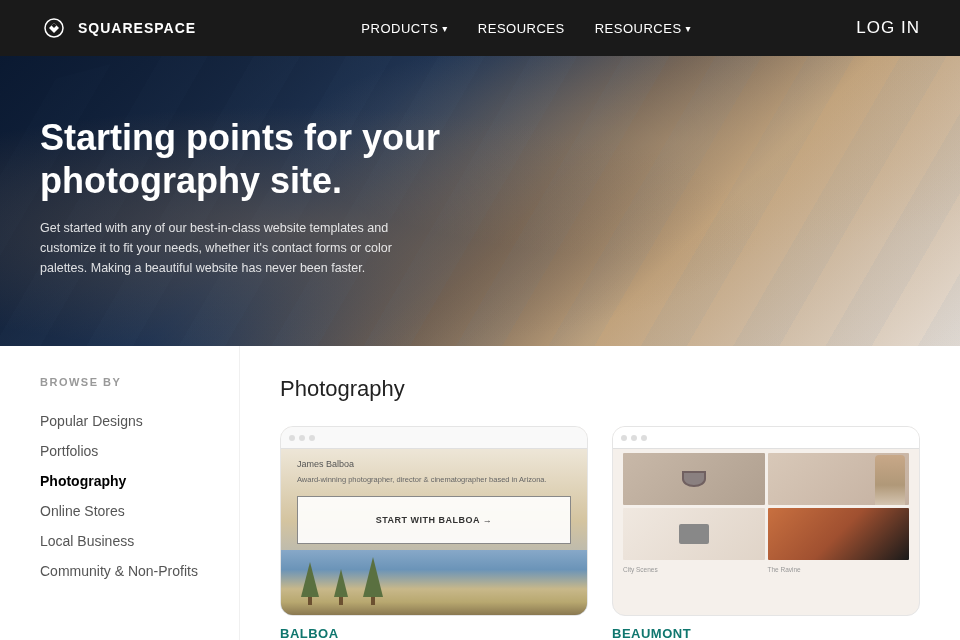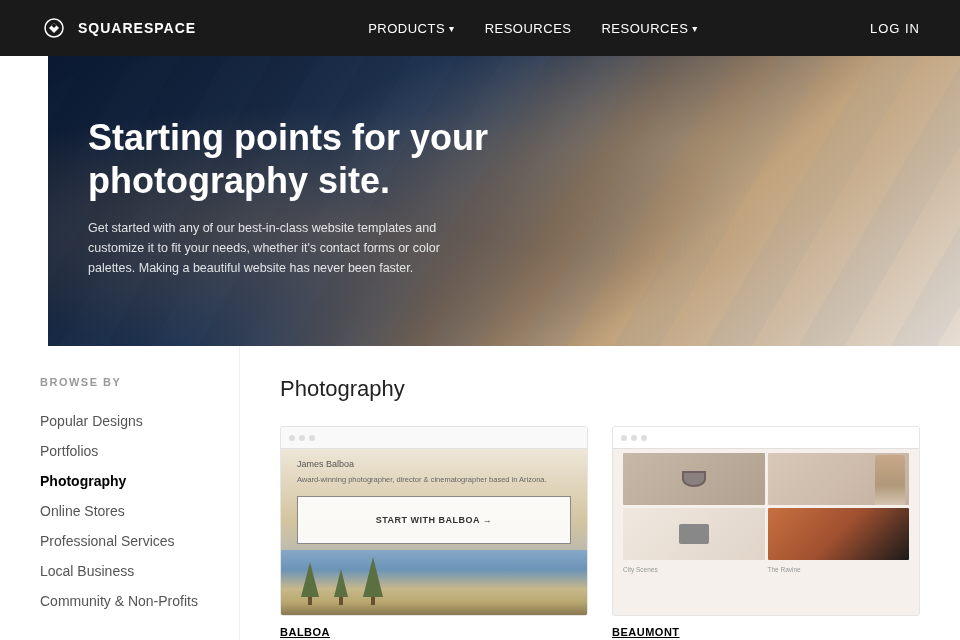--- a/index.html
+++ b/index.html
@@ -42,32 +42,31 @@
       display: flex;
       align-items: center;
       gap: 4px;
       letter-spacing: 0.5px;
     }
     .nav-link-chevron {
       font-size: 10px;
     }
     .nav-login {
       color: #fff;
-      font-size: 13px;
+      font-size: 17px;
       text-decoration: none;
       letter-spacing: 1px;
     }
 
     
     .hero {
       position: relative;
       height: 290px;
       overflow: hidden;
       background: linear-gradient(135deg, #0d1b2e 0%, #1a2940 20%, #2a3f5f 35%, #8b6f52 55%, #c4a882 70%, #d4c4b0 85%, #e8e0d8 100%);
-      margin-left: 48px;
     }
     .hero-overlay {
       position: absolute;
       inset: 0;
       background: 
         radial-gradient(ellipse at 30% 60%, rgba(139, 111, 82, 0.4) 0%, transparent 50%),
         radial-gradient(ellipse at 70% 30%, rgba(200, 170, 130, 0.3) 0%, transparent 40%),
         linear-gradient(135deg, rgba(10,25,50,0.85) 0%, rgba(30,50,80,0.6) 40%, rgba(180,140,100,0.2) 70%, rgba(220,200,180,0.1) 100%);
     }
     .hero-wavy {
@@ -164,21 +163,21 @@
       grid-template-columns: 1fr 1fr;
       gap: 24px;
     }
     .template-card {
       cursor: pointer;
     }
     .template-preview {
       width: 100%;
       height: 190px;
       border: 1px solid #e5e5e5;
-      border-radius: 3px;
+      border-radius: 13px;
       overflow: hidden;
       position: relative;
       background: #f8f8f8;
       margin-bottom: 10px;
     }
 
     
     .balboa-preview {
       background: linear-gradient(180deg, #f5f0e8 0%, #d4c4a0 50%, #8fa8c8 100%);
       position: relative;
@@ -353,25 +352,24 @@
       background: #888;
       border-radius: 2px;
       position: relative;
     }
     .beaumont-img-4 {
       background: linear-gradient(135deg, #c87040 0%, #a05030 50%, #1a1a1a 100%);
       height: 52px;
     }
 
     .template-name {
-      font-size: 11px;
+      font-size: 13px;
       font-weight: 700;
-      color: #000000;
+      color: #0f766e;
       letter-spacing: 0.5px;
-      text-decoration: underline;
     }
   </style>
 </head>
 <body>
 
 <nav class="nav">
   <div class="nav-logo">
     <svg class="nav-logo-icon" viewBox="0 0 28 28" fill="none">
       <path d="M5 14C5 9.03 9.03 5 14 5C18.97 5 23 9.03 23 14C23 18.97 18.97 23 14 23C9.03 23 5 18.97 5 14Z" stroke="white" stroke-width="1.5" fill="none"></path>
       <path d="M9 14L14 9L19 14L14 19L9 14Z" fill="white"></path>
@@ -407,21 +405,20 @@
 </section>
 
 <div class="main-content">
 
   <aside class="sidebar">
     <div class="sidebar-browse-label">BROWSE BY</div>
     <a class="sidebar-item">Popular Designs</a>
     <a class="sidebar-item">Portfolios</a>
     <a class="sidebar-item active">Photography</a>
     <a class="sidebar-item">Online Stores</a>
-    <a class="sidebar-item">Professional Services</a>
     <a class="sidebar-item">Local Business</a>
     <a class="sidebar-item">Community &amp; Non-Profits</a>
   </aside>
 
   <main class="templates-area">
     <h2 class="templates-heading">Photography</h2>
 
     <div class="templates-grid">
 
       <div class="template-card">

